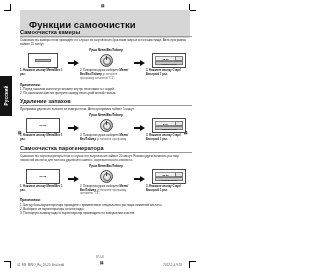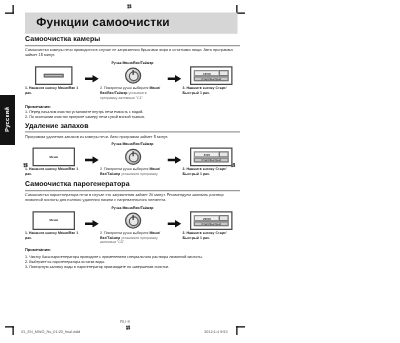--- a/index.html
+++ b/index.html
@@ -43,21 +43,21 @@
   }
   .rm-top { left:100px; top:3px; }
   .rm-m1 { left:17px; top:130px; }
   .rm-m2 { right:12px; top:130px; }
   .rm-bot { left:99px; bottom:8px; }
 
   
   .title-band {
     position:absolute;
     left:20px; top:10px;
-    width:170px; height:17px;
+    width:170px; height:28px;
     background:#d6d6d6;
     display:flex; align-items:center;
   }
   .title-band .t {
     font-size:9.5px;
     font-weight:bold;
     letter-spacing:.1px;
     color:#111;
     padding-left:9px;
   }

